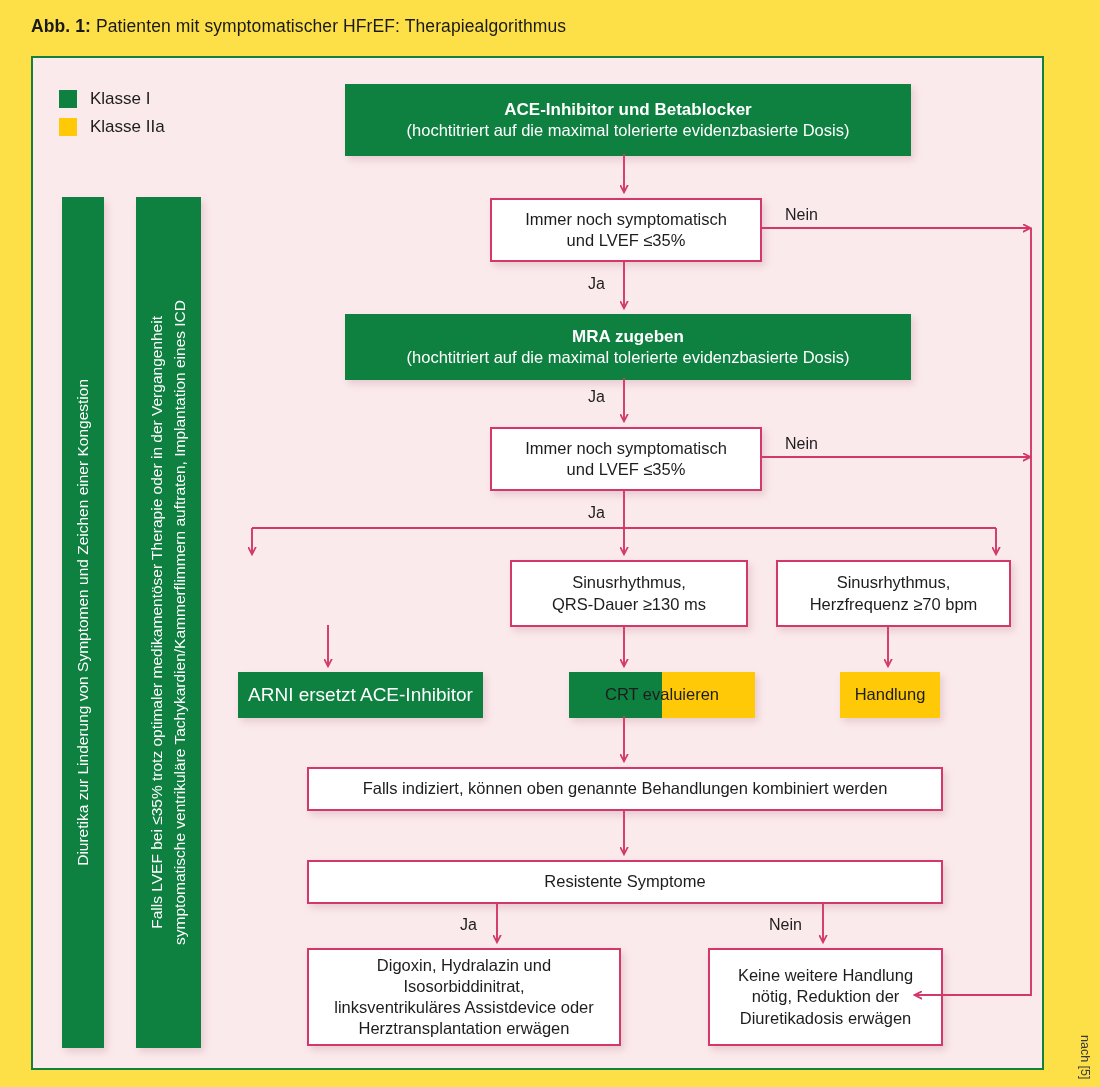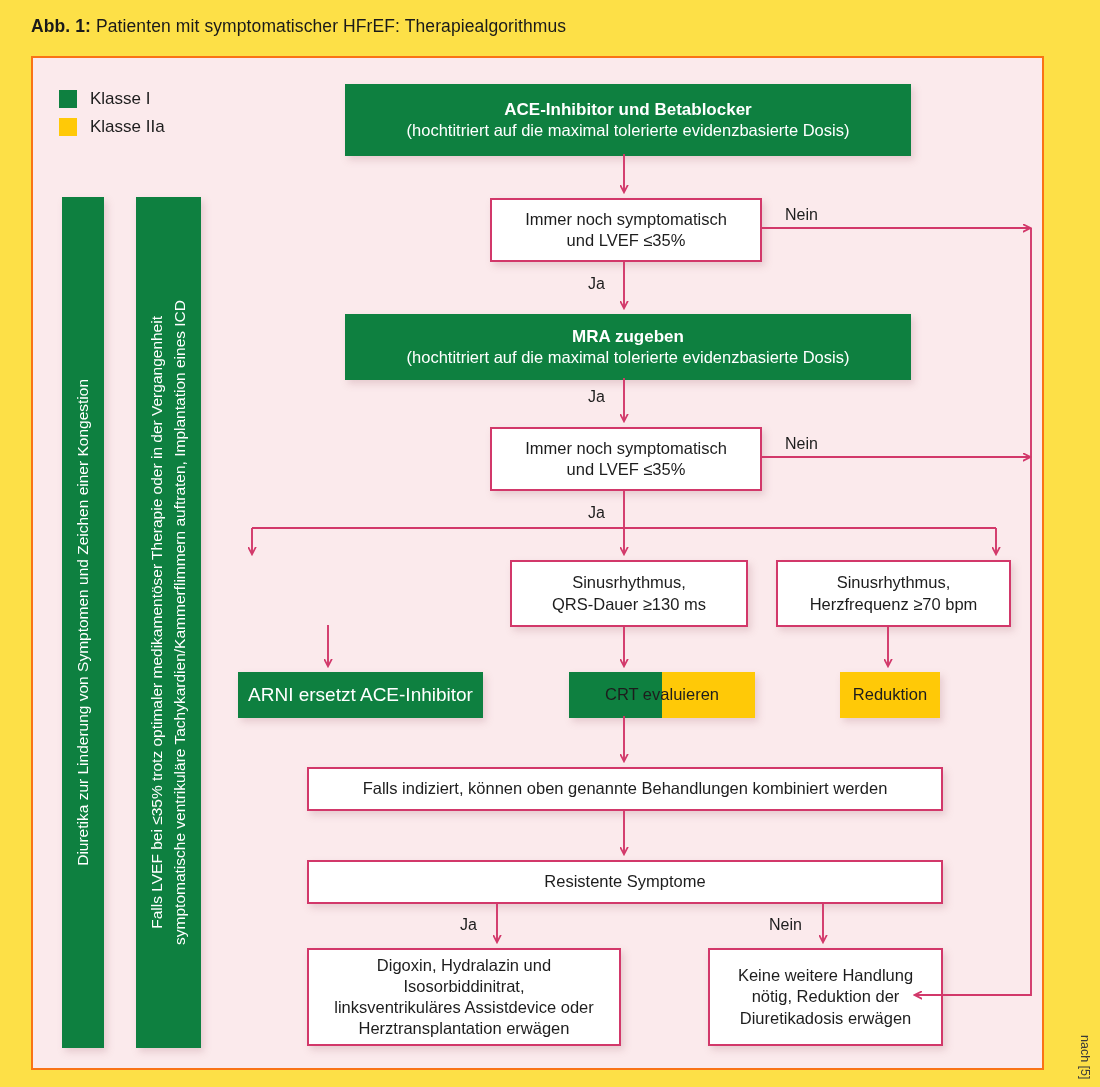--- a/index.html
+++ b/index.html
@@ -26,21 +26,21 @@
     white-space: nowrap;
   }
   #caption .lbl { font-weight: bold; }
 
   
   #panel {
     position: absolute;
     left: 31px; top: 56px;
     width: 1013px; height: 1014px;
     background: #fbeaec;
-    border: 2px solid #f97316;
+    border: 2px solid #15803d;
   }
 
   
   .legend-row {
     position: absolute;
     display: flex;
     align-items: center;
     gap: 13px;
   }
   .legend-sw { width: 18px; height: 18px; display: block; }
@@ -202,21 +202,21 @@
 
     <div class="node green" style="left:205px; top:614px; width:245px; height:46px; font-size:19px;">
       <div class="inner">ARNI ersetzt ACE-Inhibitor</div>
     </div>
 
     <div class="node split" style="left:504px; top:614px; width:186px; height:46px;">
       <div class="inner">CRT evaluieren</div>
     </div>
 
     <div class="node yellow" style="left:807px; top:614px; width:100px; height:46px;">
-      <div class="inner">Reduktion</div>
+      <div class="inner">Handlung</div>
     </div>
 
     <div class="node white" style="left:274px; top:709px; width:636px; height:44px;">
       <div class="inner">Falls indiziert, können oben genannte Behandlungen kombiniert werden</div>
     </div>
 
     <div class="node white" style="left:274px; top:802px; width:636px; height:44px;">
       <div class="inner">Resistente Symptome</div>
     </div>
 

